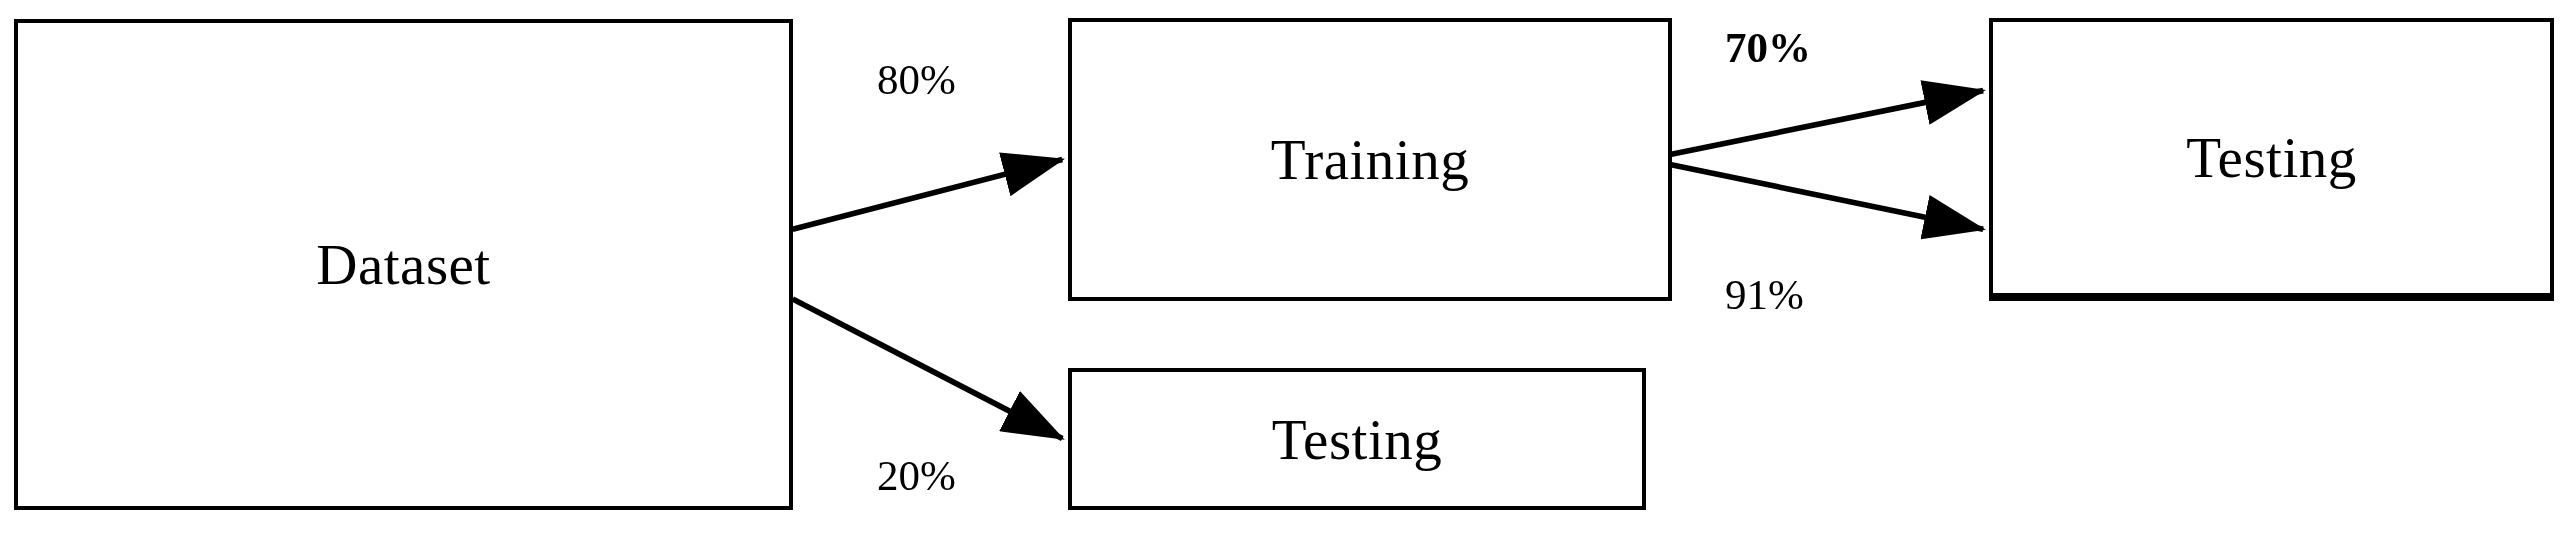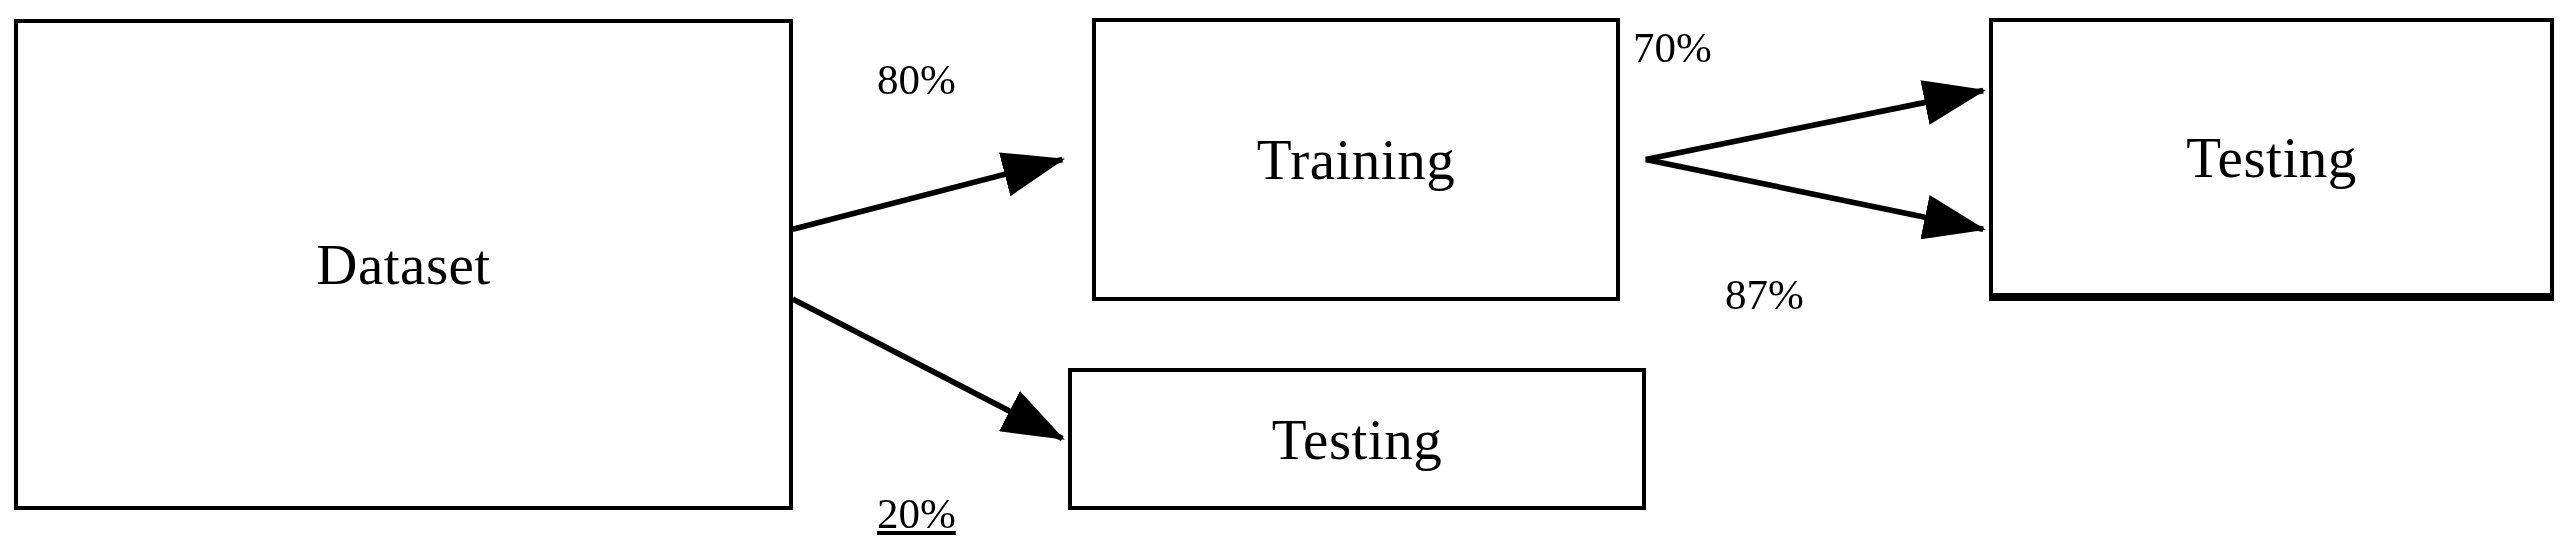--- a/index.html
+++ b/index.html
@@ -45,23 +45,22 @@
   #dataset-box {
     left: 14px;
     top: 19px;
     width: 779px;
     height: 491px;
   }
   
   #training-box {
     left: 1068px;
     top: 18px;
-    width: 528px;
+    width: 604px;
     height: 283px;
-    margin-left: 24px;
   }
   
   #testing-lower-box {
     left: 1068px;
     top: 368px;
     width: 578px;
     height: 142px;
   }
   
   #eval-stack {
@@ -93,22 +92,22 @@
   
   .edge-label {
     position: absolute;
     font-family: "Liberation Serif", "DejaVu Serif", serif;
     font-size: 43px;
     line-height: 1;
     color: #000000;
     white-space: nowrap;
   }
   #label-80 { left: 877px; top: 58px; text-align: right; }
-  #label-20 { left: 877px; top: 492px; text-decoration: underline; }
-  #label-70 { left: 1633px; top: 26px; }
+  #label-20 { left: 877px; top: 454px; }
+  #label-70 { left: 1725px; top: 26px; font-weight: bold; }
   #label-30 { left: 1725px; top: 273px; }
 </style>
 </head>
 <body>
 
 <div id="diagram-root">
 
   <svg id="diagram-svg" viewBox="0 0 2733 579" xmlns="http://www.w3.org/2000/svg" aria-hidden="true">
     <defs>
       <marker id="arrowhead" markerWidth="11" markerHeight="8" refX="10.5" refY="4" orient="auto" markerUnits="strokeWidth">
@@ -139,16 +138,16 @@
 
   <div id="eval-stack">
     <div class="stack-cell top">
       <span class="node-label">Testing</span>
     </div>
   </div>
 
   <div class="edge-label" id="label-80">80%</div>
   <div class="edge-label" id="label-20">20%</div>
   <div class="edge-label" id="label-70">70%</div>
-  <div class="edge-label" id="label-30">87%</div>
+  <div class="edge-label" id="label-30">91%</div>
 
 </div>
 
 
 </body></html>

